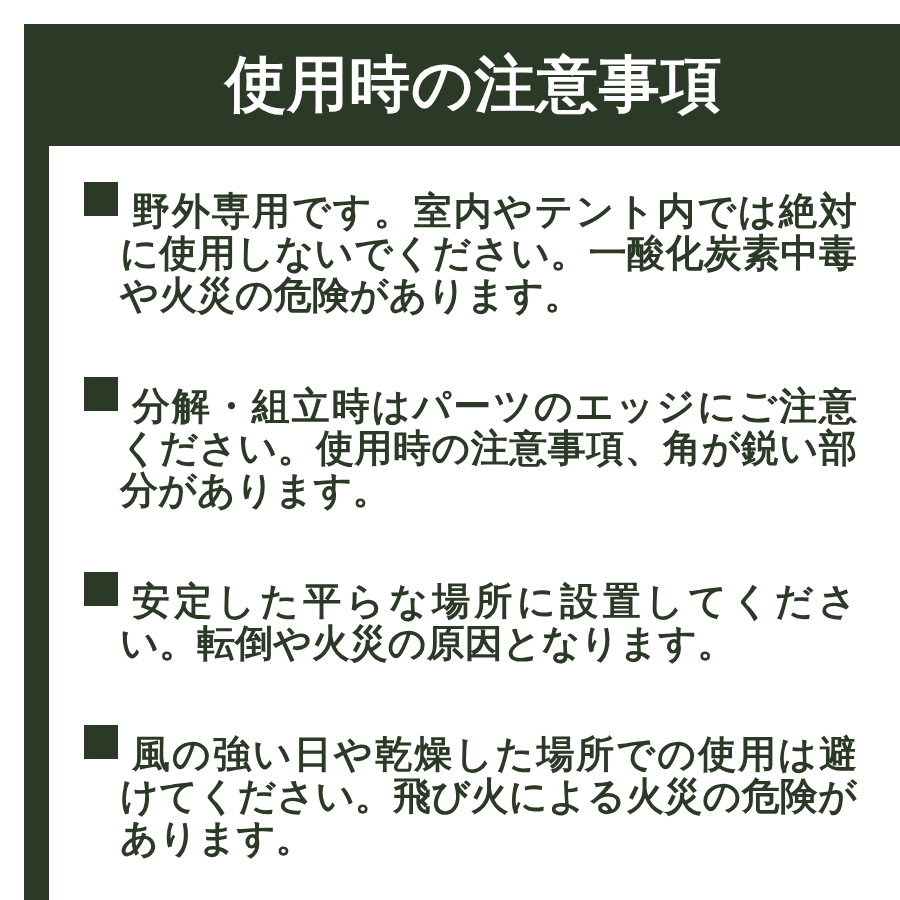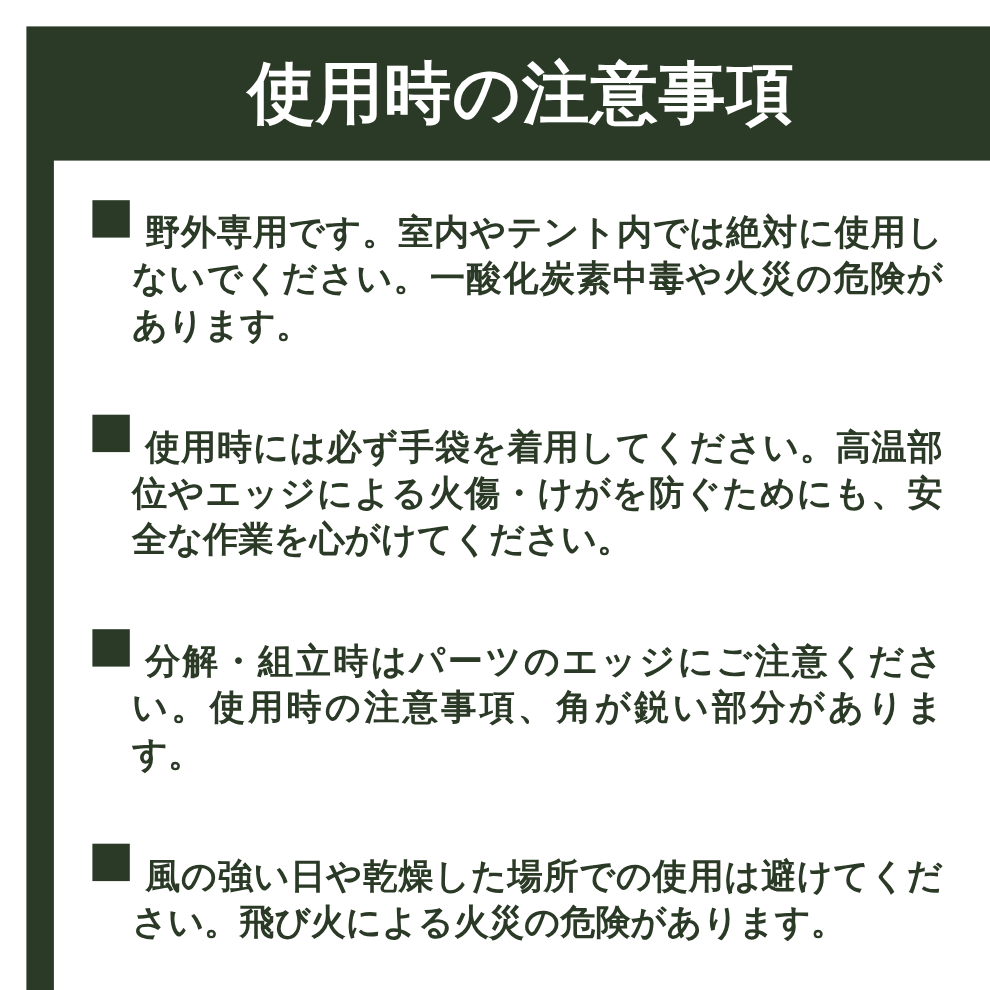--- a/index.html
+++ b/index.html
@@ -39,21 +39,21 @@
     height: 778px;  
     background: #ffffff;
     padding: 32px 32px 10px 35px;
     overflow: hidden;
   }
   .notice-item {
     position: relative;
     padding-left: 36px;          
     margin-bottom: 45px;
     color: #2b3a26;
-    font-size: 32px;
+    font-size: 38px;
     font-weight: bold;
     line-height: 42px;
     text-align: justify;
     text-justify: inter-ideograph;
   }
   .notice-item:last-child { margin-bottom: 0; }
   .bullet {
     position: absolute;
     left: 0;
     top: 4px;
@@ -71,30 +71,30 @@
     <div class="header-title">使用時の注意事項</div>
   </div>
 
   <div class="panel">
 
     <div class="notice-item">
       <span class="bullet"></span>
       <span>野外専用です。室内やテント内では絶対に使用しないでください。一酸化炭素中毒や火災の危険があります。</span>
     </div>
 
-    <div class="notice-item">
-      <span class="bullet"></span>
-      <span>使用時には必ず手袋を着用してください。高温部位やエッジによる火傷・けがを防ぐためにも、安全な作業を心がけてください。</span>
-    </div>
 
     <div class="notice-item">
       <span class="bullet"></span>
       <span>分解・組立時はパーツのエッジにご注意ください。使用時の注意事項、角が鋭い部分があります。</span>
     </div>
 
+    <div class="notice-item">
+      <span class="bullet"></span>
+      <span>安定した平らな場所に設置してください。転倒や火災の原因となります。</span>
+    </div>
 
     <div class="notice-item">
       <span class="bullet"></span>
       <span>風の強い日や乾燥した場所での使用は避けてください。飛び火による火災の危険があります。</span>
     </div>
 
   </div>
 </div>
 
 </body></html>

